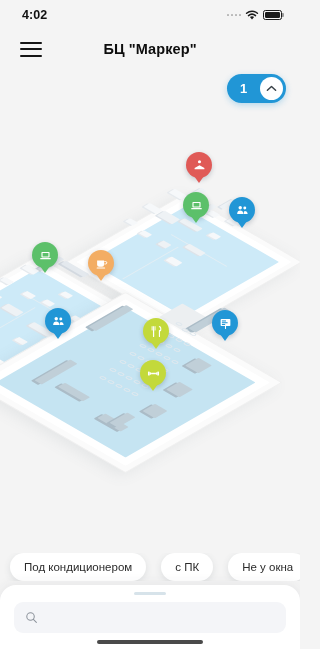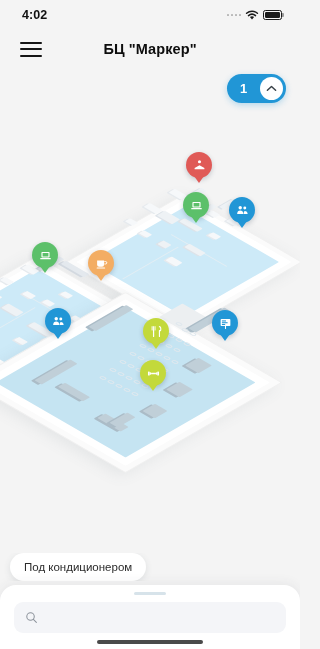--- a/index.html
+++ b/index.html
@@ -549,20 +549,22 @@
         <rect x="10.8" y="6.6" width="1.6" height="2.8" rx="0.6" fill="#fff"></rect>
         <rect x="12.6" y="5.4" width="2.2" height="5.2" rx="0.9" fill="#fff"></rect>
       </svg>
     </div>
 
   </div>
 </div>
 
 <div class="chips">
   <div class="chip">Под кондиционером</div>
+  <div class="chip">с ПК</div>
+  <div class="chip">Не у окна</div>
 
 </div>
 
 <div class="sheet">
   <div class="sheet-handle"></div>
   <div class="search-wrap">
     <svg width="13" height="13" viewBox="0 0 16 16">
       <circle cx="6.8" cy="6.8" r="4.6" stroke="#8d949c" stroke-width="1.3" fill="none"></circle>
       <path d="M10.3 10.3 L14 14" stroke="#8d949c" stroke-width="1.3" stroke-linecap="round"></path>
     </svg>

